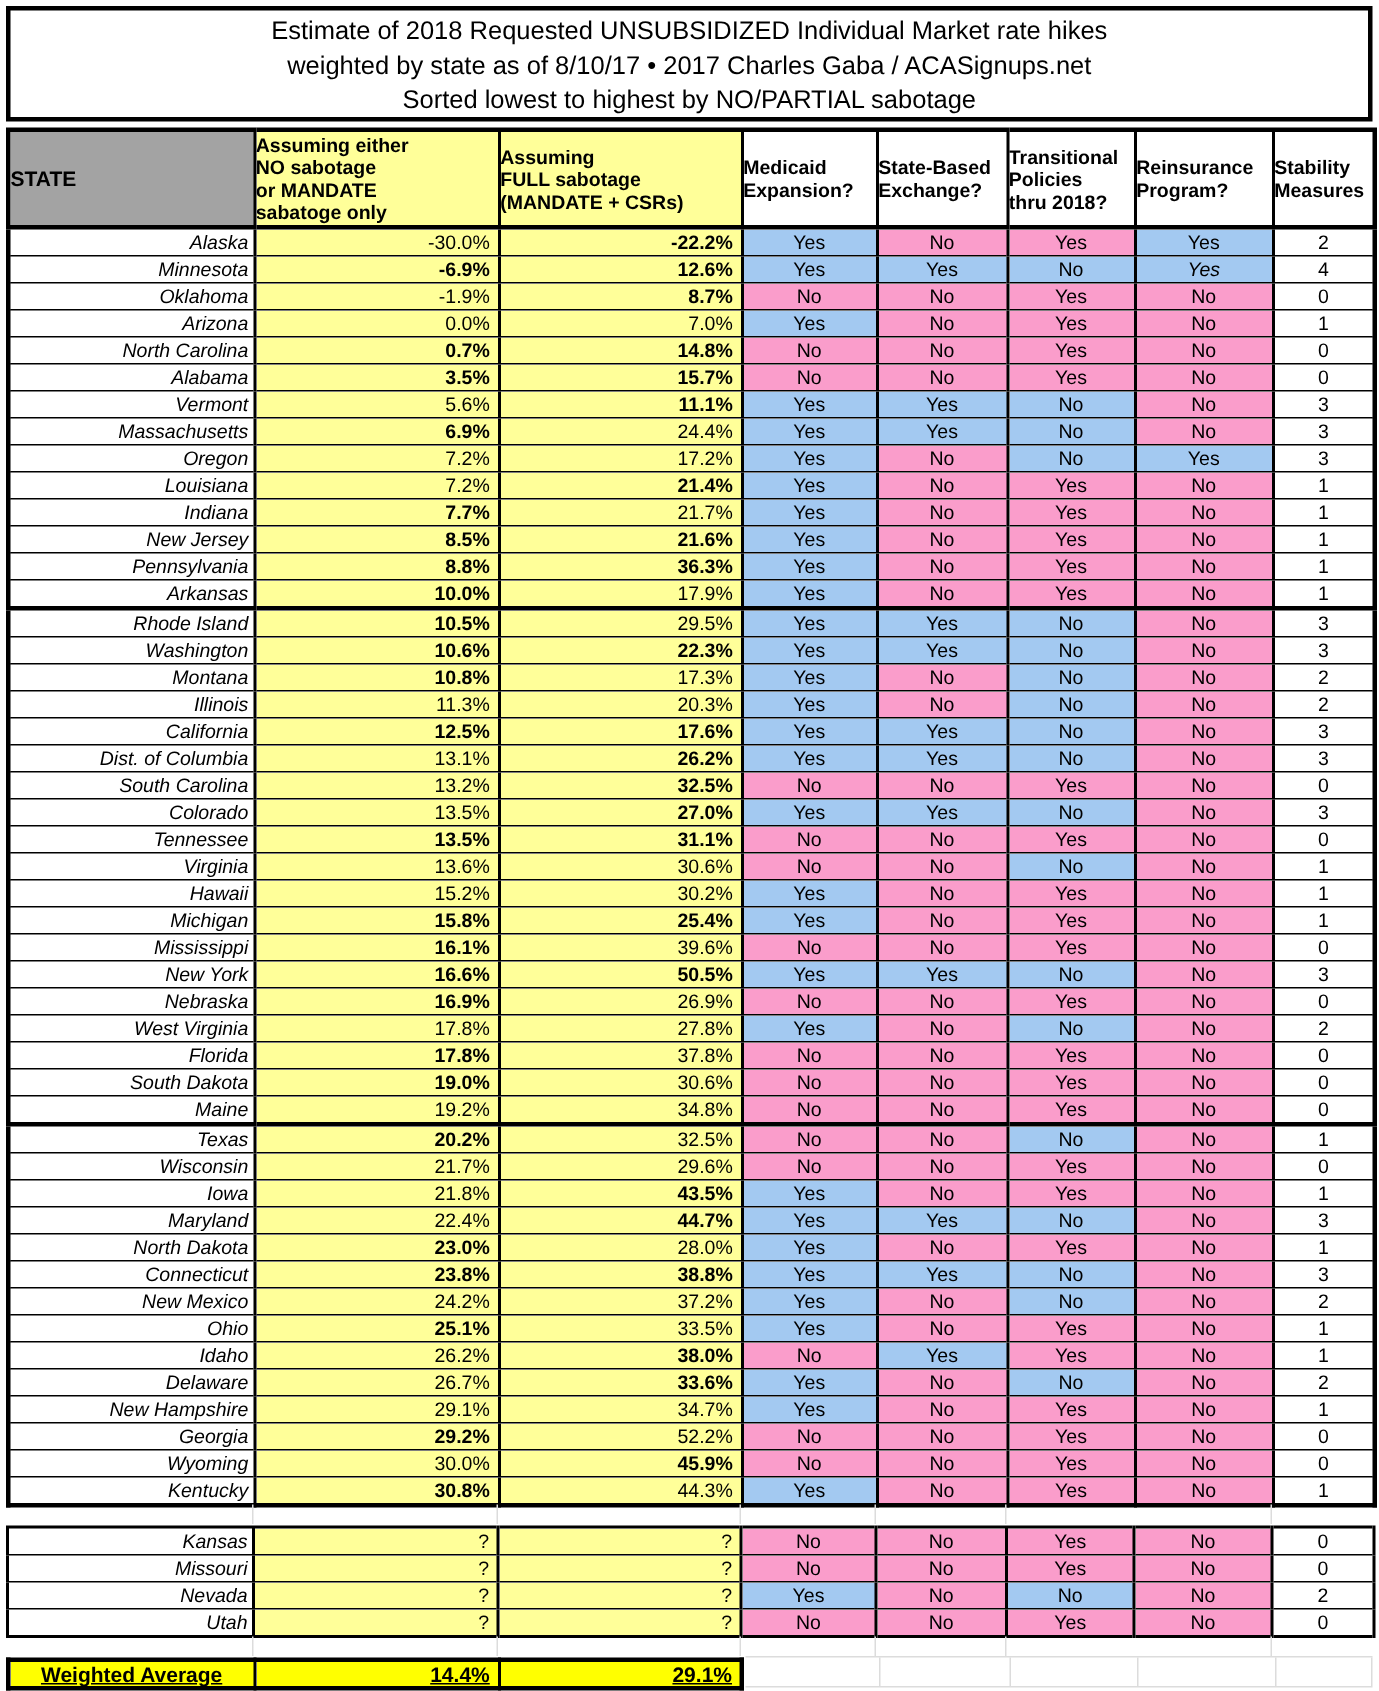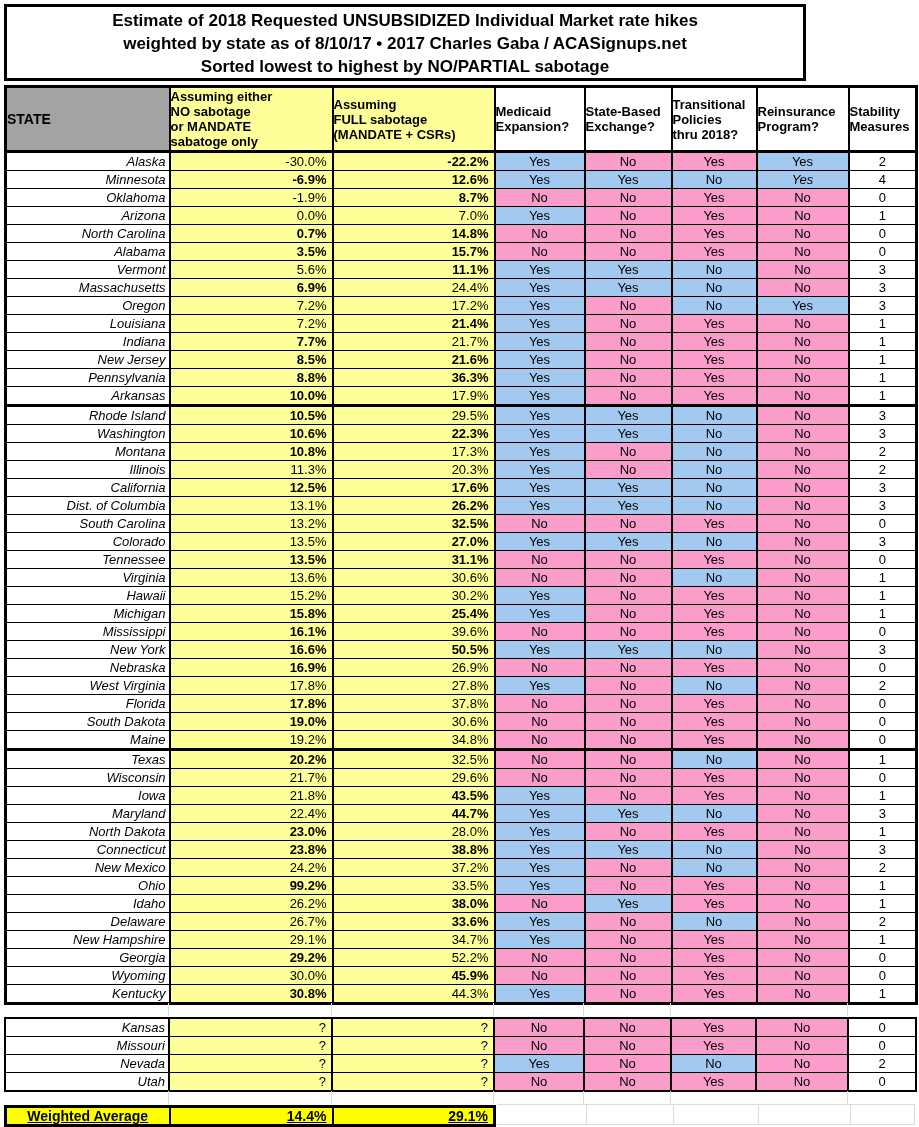--- a/index.html
+++ b/index.html
@@ -1,23 +1,23 @@
 <!DOCTYPE html>
 <html style="--c-yellow: #FFFF99; --c-blue: #A3C9F1; --c-pink: #FA9DCB; --c-bright: #FFFF00;"><head>
 <meta charset="utf-8">
 <style>
   html,body { margin:0; padding:0; }
   body {
     width:919px; height:1127px; position:relative; background:#fff;
     font-family:"Liberation Sans", sans-serif; color:#000; overflow:hidden;
   }
   .title-box {
-    position:absolute; left:4px; top:4px; width:802px; height:77px;
+    position:absolute; left:4px; top:4px; width:911px; height:77px;
     box-sizing:border-box; border:3px solid #000; background:#fff;
-    text-align:center; font-weight:bold; font-size:17px; line-height:23px;
+    text-align:center; font-weight:normal; font-size:17px; line-height:23px;
     padding-top:2px;
   }
   table { border-collapse:collapse; table-layout:fixed; }
   .main-table { position:absolute; left:4px; top:85px; width:911px; border:3px solid #000; }
   .main-table th {
     border:2px solid #000; border-top:3px solid #000; border-bottom:3px solid #000;
     font-size:13px; font-weight:bold; text-align:left; vertical-align:middle;
     white-space:pre-line; height:62px; padding:0; line-height:15px; overflow:hidden;
   }
   th.state-h { font-size:14px; background:#a3a3a3; }
@@ -500,21 +500,21 @@
     <td class="c-num">24.2%</td>
     <td class="c-num">37.2%</td>
     <td class="c-yn blue">Yes</td>
     <td class="c-yn pink">No</td>
     <td class="c-yn blue">No</td>
     <td class="c-yn pink">No</td>
     <td class="c-stab">2</td>
   </tr>
       <tr>
     <td class="c-state">Ohio</td>
-    <td class="c-num bold">99.2%</td>
+    <td class="c-num bold">25.1%</td>
     <td class="c-num">33.5%</td>
     <td class="c-yn blue">Yes</td>
     <td class="c-yn pink">No</td>
     <td class="c-yn pink">Yes</td>
     <td class="c-yn pink">No</td>
     <td class="c-stab">1</td>
   </tr>
       <tr>
     <td class="c-state">Idaho</td>
     <td class="c-num">26.2%</td>

